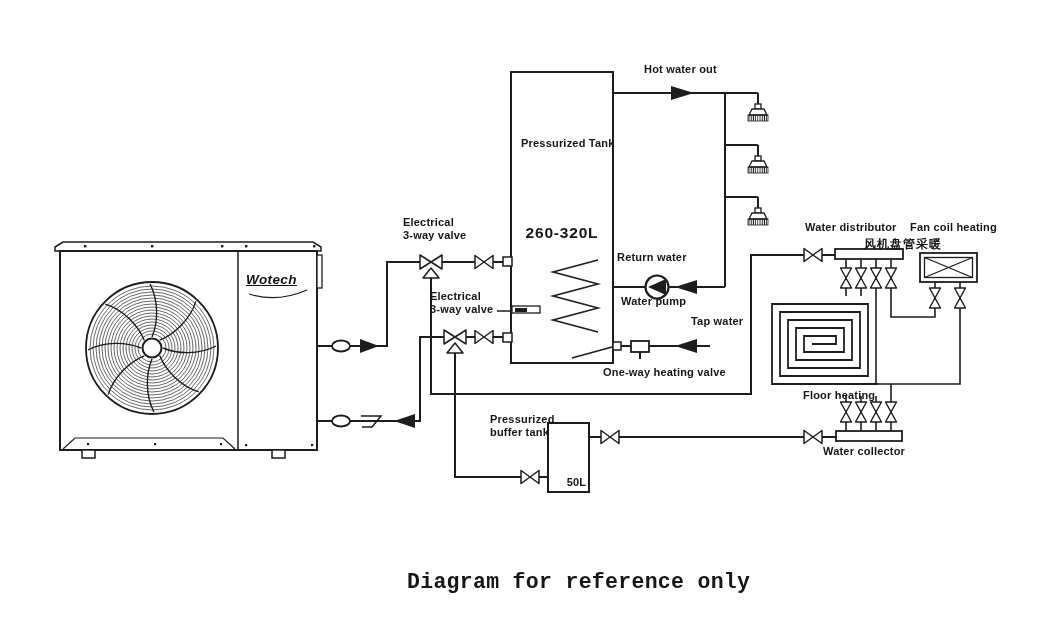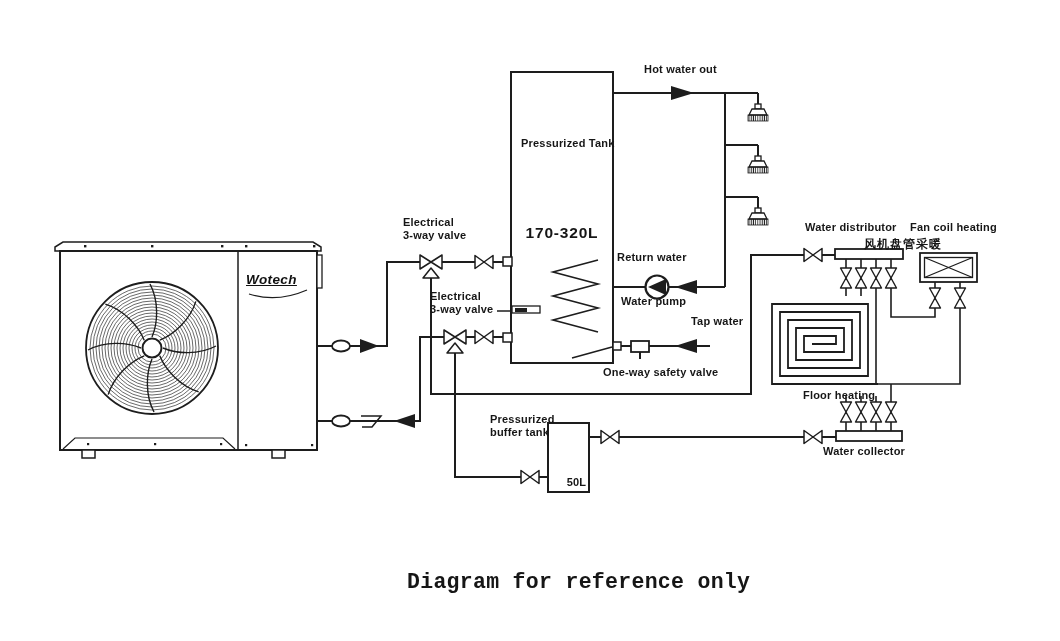--- a/index.html
+++ b/index.html
@@ -247,31 +247,31 @@
       <polygon points="394,421 415,414 415,428"></polygon>
       <polygon points="675,287 697,280 697,294"></polygon>
       <polygon points="675,346 697,339 697,353"></polygon>
     </g>
   </svg>
 
   <div class="lbl brand" style="left:246px;top:272px;text-decoration:underline;">Wotech</div>
 
   <div class="lbl" style="left:620px;top:63px;padding-left:24px;">Hot water out</div>
   <div class="lbl" style="left:521px;top:115px;margin-top:22px;">Pressurized Tank</div>
-  <div class="lbl tank-cap" style="left:511px;top:224px;">170-320L</div>
+  <div class="lbl tank-cap" style="left:511px;top:224px;">260-320L</div>
 
   <div class="lbl" style="left:403px;top:216px;">Electrical
 3-way valve</div>
   <div class="lbl" style="left:430px;top:290px;">Electrical
 3-way valve</div>
 
   <div class="lbl" style="left:617px;top:251px;">Return water</div>
   <div class="lbl" style="left:621px;top:295px;">Water pump</div>
   <div class="lbl" style="left:691px;top:315px;">Tap water</div>
-  <div class="lbl" style="left:603px;top:366px;">One-way safety valve</div>
+  <div class="lbl" style="left:603px;top:366px;">One-way heating valve</div>
 
   <div class="lbl" style="left:478px;top:413px;margin-left:12px;">Pressurized
 buffer tank</div>
   <div class="lbl buf-cap" style="left:548px;top:476px;">50L</div>
 
   <div class="lbl" style="left:805px;top:221px;">Water distributor</div>
   <div class="lbl" style="left:910px;top:221px;">Fan coil heating</div>
   <div class="lbl lbl-zh" style="left:864px;top:237px;text-align:right;">风机盘管采暖</div>
   <div class="lbl" style="left:759px;top:389px;padding-left:44px;">Floor heating</div>
   <div class="lbl" style="left:823px;top:445px;">Water collector</div>

